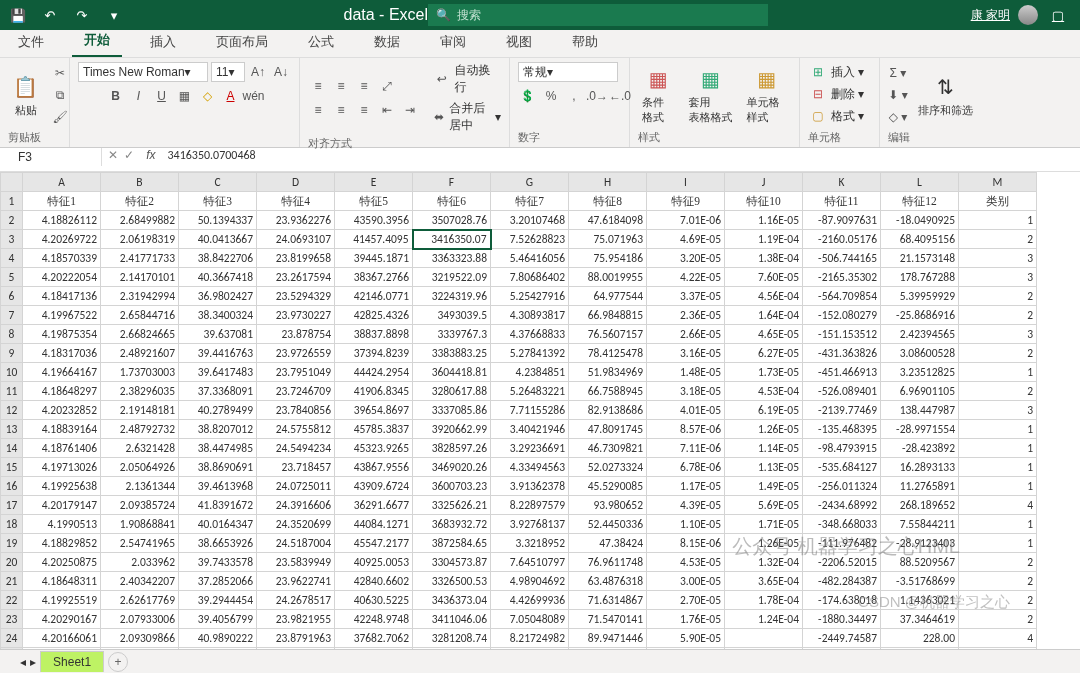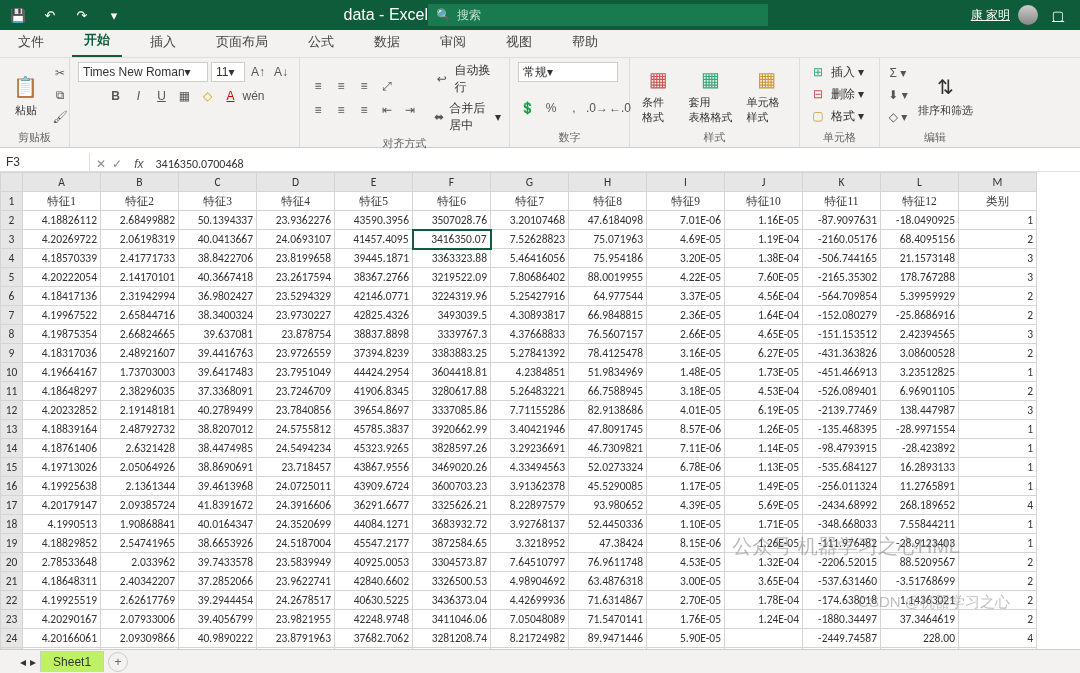--- a/index.html
+++ b/index.html
@@ -9,29 +9,29 @@
 .tb-btn { width:24px; height:24px; display:flex; align-items:center; justify-content:center; color:#fff; font-size:13px; }
 .tb-title { flex:1; text-align:right; font-size:16px; }
 .tb-search { width:340px; height:22px; background:#1a7a4f; display:flex; align-items:center; padding:0 8px; gap:6px; color:#c0e0d0; }
 .tb-right { display:flex; align-items:center; gap:8px; padding-right:10px; flex:1; justify-content:flex-end;text-decoration:underline; }
 .avatar { width:20px; height:20px; border-radius:50%; background:linear-gradient(#ccc,#888); }
 .tabs { background:#f3f2f1; height:28px; display:flex; align-items:flex-end; padding-left:6px; gap:16px; border-bottom:1px solid #ddd; }
 .tab { padding:5px 12px 6px; font-size:13px; color:#444; }
 .tab.active { border-bottom:2px solid #0e5c3a; color:#0e5c3a; font-weight:bold; }
 .ribbon { background:#f3f2f1; height:90px; display:flex; border-bottom:1px solid #ccc; }
 .rgroup { border-right:1px solid #ddd; padding:4px 8px 2px; display:flex; flex-direction:column; justify-content:space-between; }
-.rgroup-label { text-align:center; font-size:11px; color:#666; padding-top:2px; }
+.rgroup-label { font-size:11px; color:#666; padding-top:2px; }
 .rg-body { flex:1; display:flex; align-items:center; gap:6px; }
 .big-btn { display:flex; flex-direction:column; align-items:center; gap:2px; font-size:11px; padding:2px 4px; }
 .big-icon { width:28px; height:28px; display:flex; align-items:center; justify-content:center; font-size:20px; }
 .font-box { display:flex; flex-direction:column; gap:4px; }
 .font-row { display:flex; align-items:center; gap:3px; }
 .font-sel { background:#fff; border:1px solid #ccc; padding:1px 4px; font-size:12px; height:20px; display:flex; align-items:center; }
 .sm { width:20px; height:20px; display:flex; align-items:center; justify-content:center; font-size:12px; color:#555; }
-.fbar { display:flex; align-items:flex-end; height:24px; border-bottom:1px solid #ddd; background:#fff; }
+.fbar { display:flex; align-items:flex-start; height:24px; border-bottom:1px solid #ddd; background:#fff;padding-left:12px; }
 .namebox { width:90px; border-right:1px solid #ddd; padding:2px 6px; font-size:12px; }
 .fx-btns { display:flex; gap:6px; padding:0 6px; color:#888; }
 .fx { font-style:italic; padding:0 6px; color:#555; }
 .fval { padding:0 6px; font-size:12px; font-family:Calibri,sans-serif; }
 .grid-wrap { position:relative; height:480px; overflow:hidden; }
 table { border-collapse:collapse; table-layout:fixed; }
 th,td { border:1px solid #d4d4d4; height:19px; font-size:11.5px; padding:0 3px; white-space:nowrap; overflow:hidden; font-family:Calibri,"Times New Roman",sans-serif; }
 th.col { background:#e6e6e6; text-align:center; font-weight:normal; width:78px; }
 th.row { background:#e6e6e6; text-align:center; font-weight:normal; width:22px; }
 th.corner { background:#e6e6e6; width:22px; }
@@ -142,21 +142,21 @@
         <div class="font-row">
             <span class="sm">↩</span>
             <span>自动换行</span>
           </div>
         <div class="font-row"><span class="sm">⬌</span><span>合并后居中</span> ▾</div>
       </div>
     </div>
     <div class="rgroup-label">对齐方式</div>
   </div>
   <div class="rgroup" style="width:120px">
-    <div class="rg-body" style="flex-direction:column;align-items:flex-start;gap:16px">
+    <div class="rg-body" style="flex-direction:column;align-items:flex-start;gap:4px">
       <div class="font-sel" style="width:100px"><span>常规</span> ▾</div>
       <div class="font-row">
         <span class="sm">💲</span>
         <span class="sm">%</span>
         <span class="sm">,</span>
         <span class="sm">.0→</span>
         <span class="sm">←.0</span>
       </div>
     </div>
     <div class="rgroup-label">数字</div>
@@ -571,21 +571,21 @@
           <td class="">8.15E-06</td>
           <td class="">1.26E-05</td>
           <td class="">-111.976482</td>
           <td class="">-28.9123403</td>
           <td class="">1</td>
         </tr>
       </tbody>
       <tbody>
         <tr>
           <th class="row">20</th>
-          <td class="">2.78533648</td>
+          <td class="">4.20250875</td>
           <td class="">2.033962</td>
           <td class="">39.7433578</td>
           <td class="">23.5839949</td>
           <td class="">40925.0053</td>
           <td class="">3304573.87</td>
           <td class="">7.64510797</td>
           <td class="">76.9611748</td>
           <td class="">4.53E-05</td>
           <td class="">1.32E-04</td>
           <td class="">-2206.52015</td>
@@ -599,21 +599,21 @@
           <td class="">4.18648311</td>
           <td class="">2.40342207</td>
           <td class="">37.2852066</td>
           <td class="">23.9622741</td>
           <td class="">42840.6602</td>
           <td class="">3326500.53</td>
           <td class="">4.98904692</td>
           <td class="">63.4876318</td>
           <td class="">3.00E-05</td>
           <td class="">3.65E-04</td>
-          <td class="">-537.631460</td>
+          <td class="">-482.284387</td>
           <td class="">-3.51768699</td>
           <td class="">2</td>
         </tr>
       </tbody>
       <tbody>
         <tr>
           <th class="row">22</th>
           <td class="">4.19925519</td>
           <td class="">2.62617769</td>
           <td class="">39.2944454</td>

